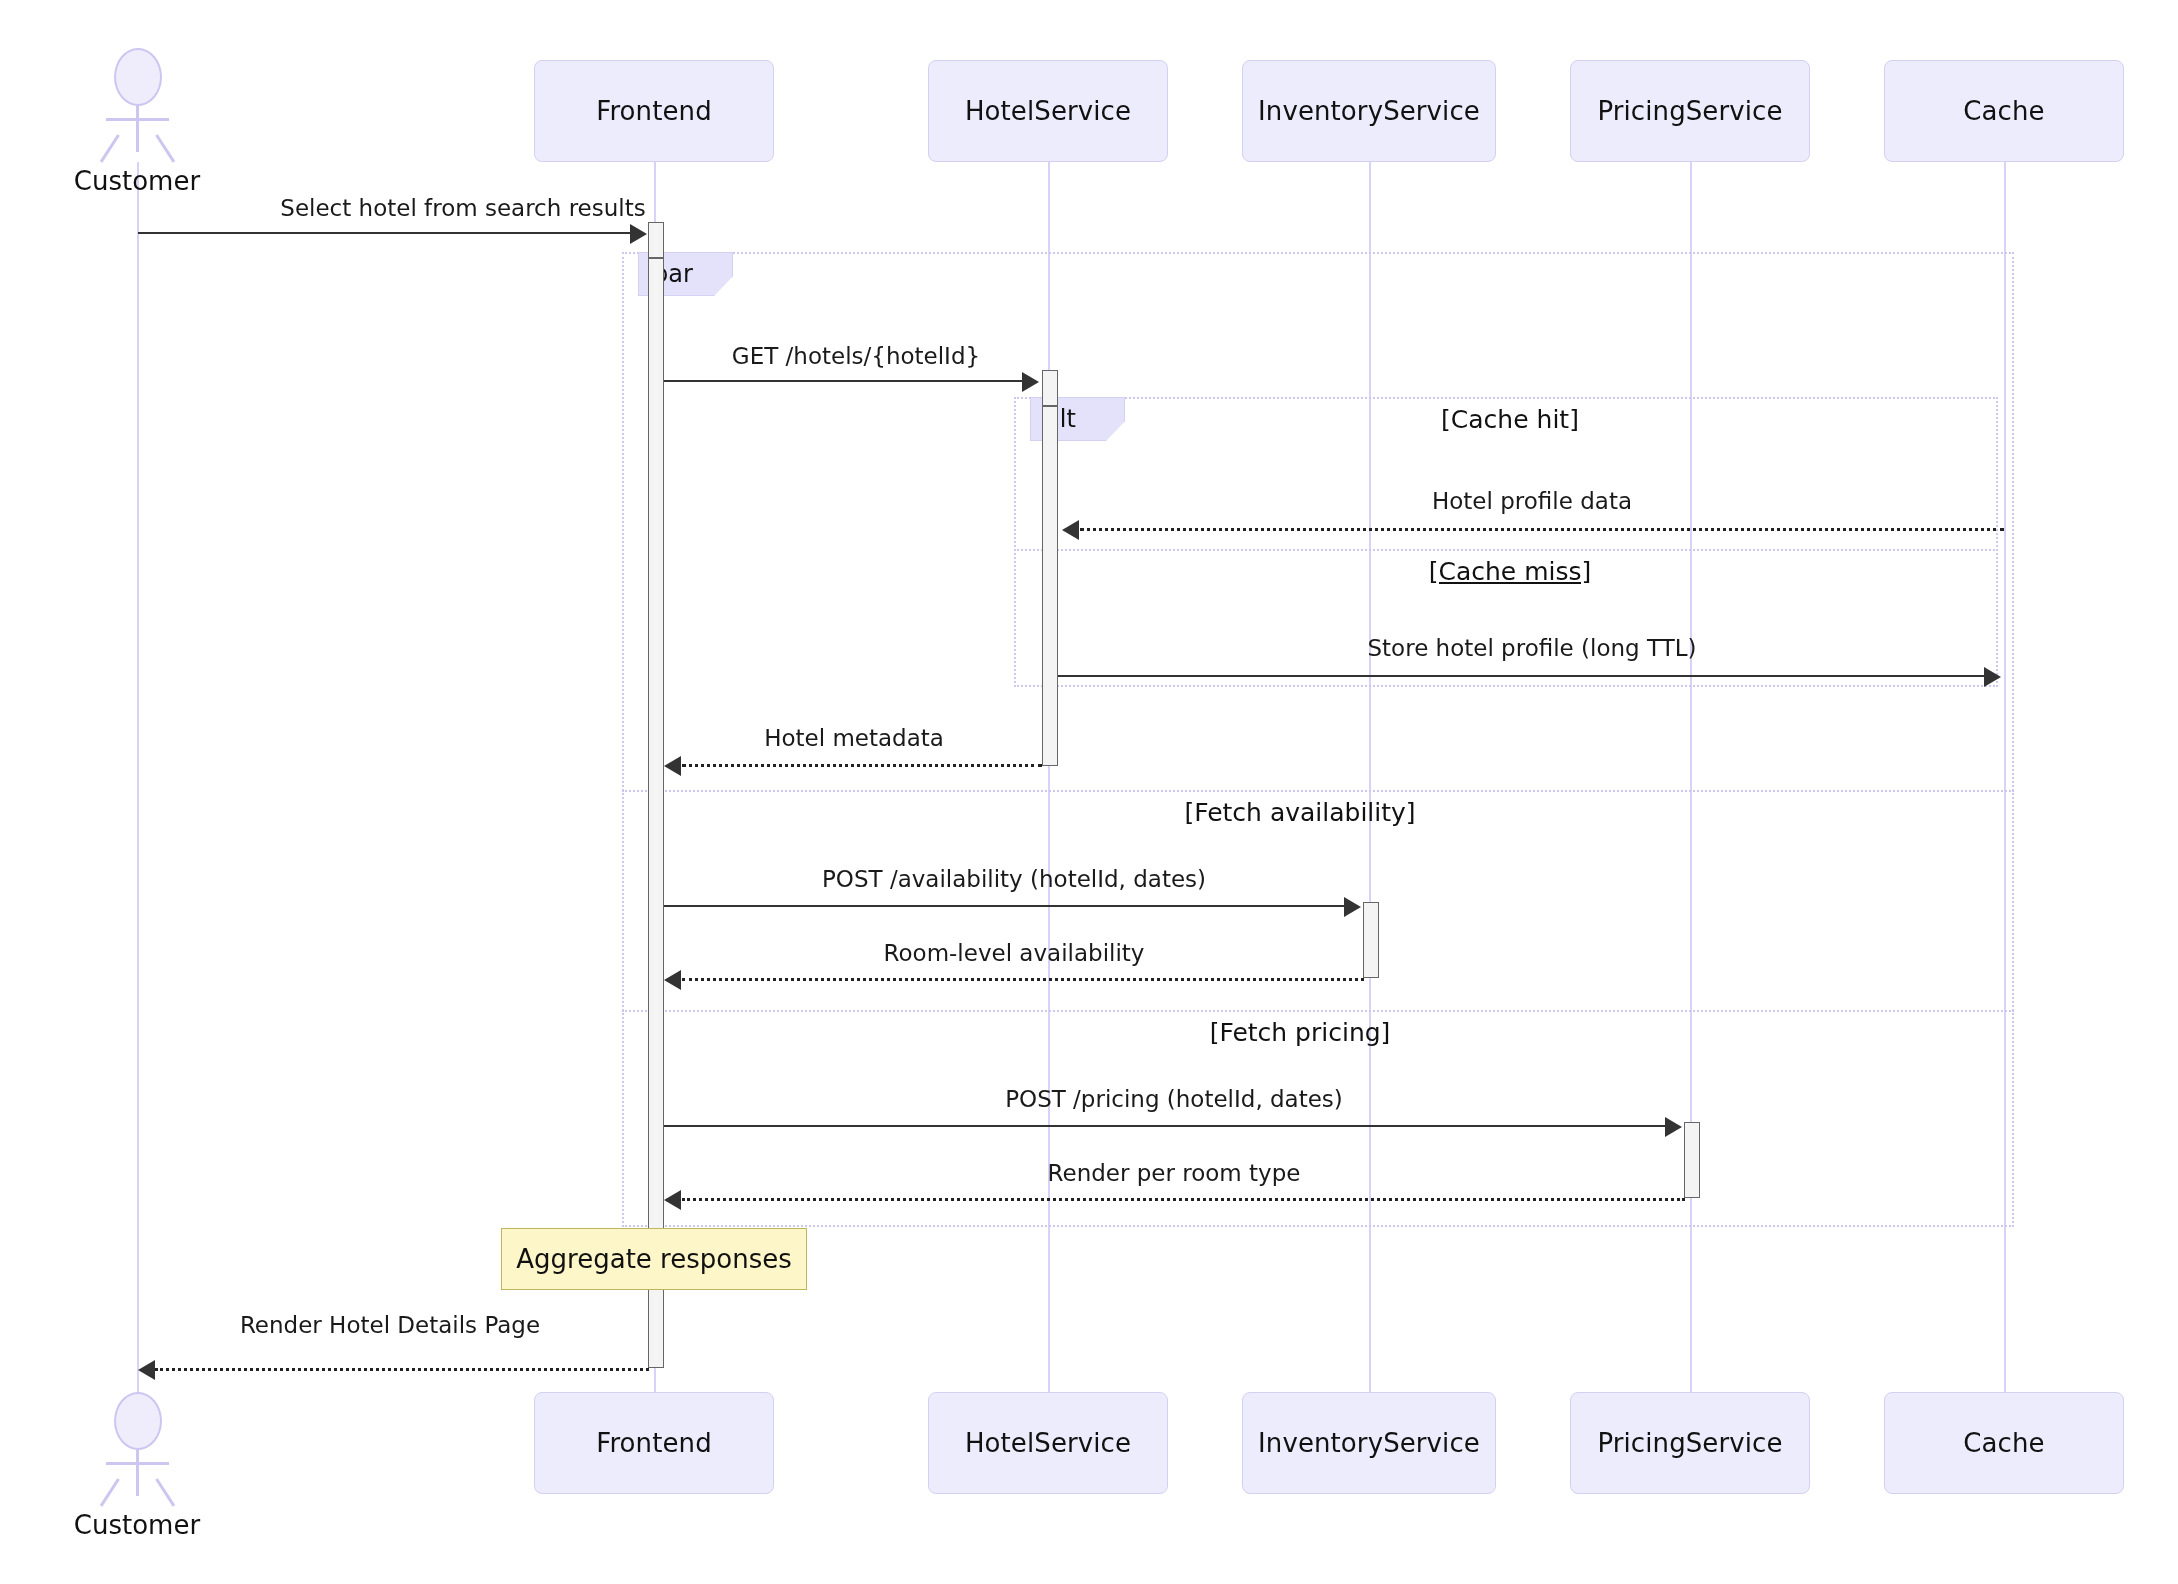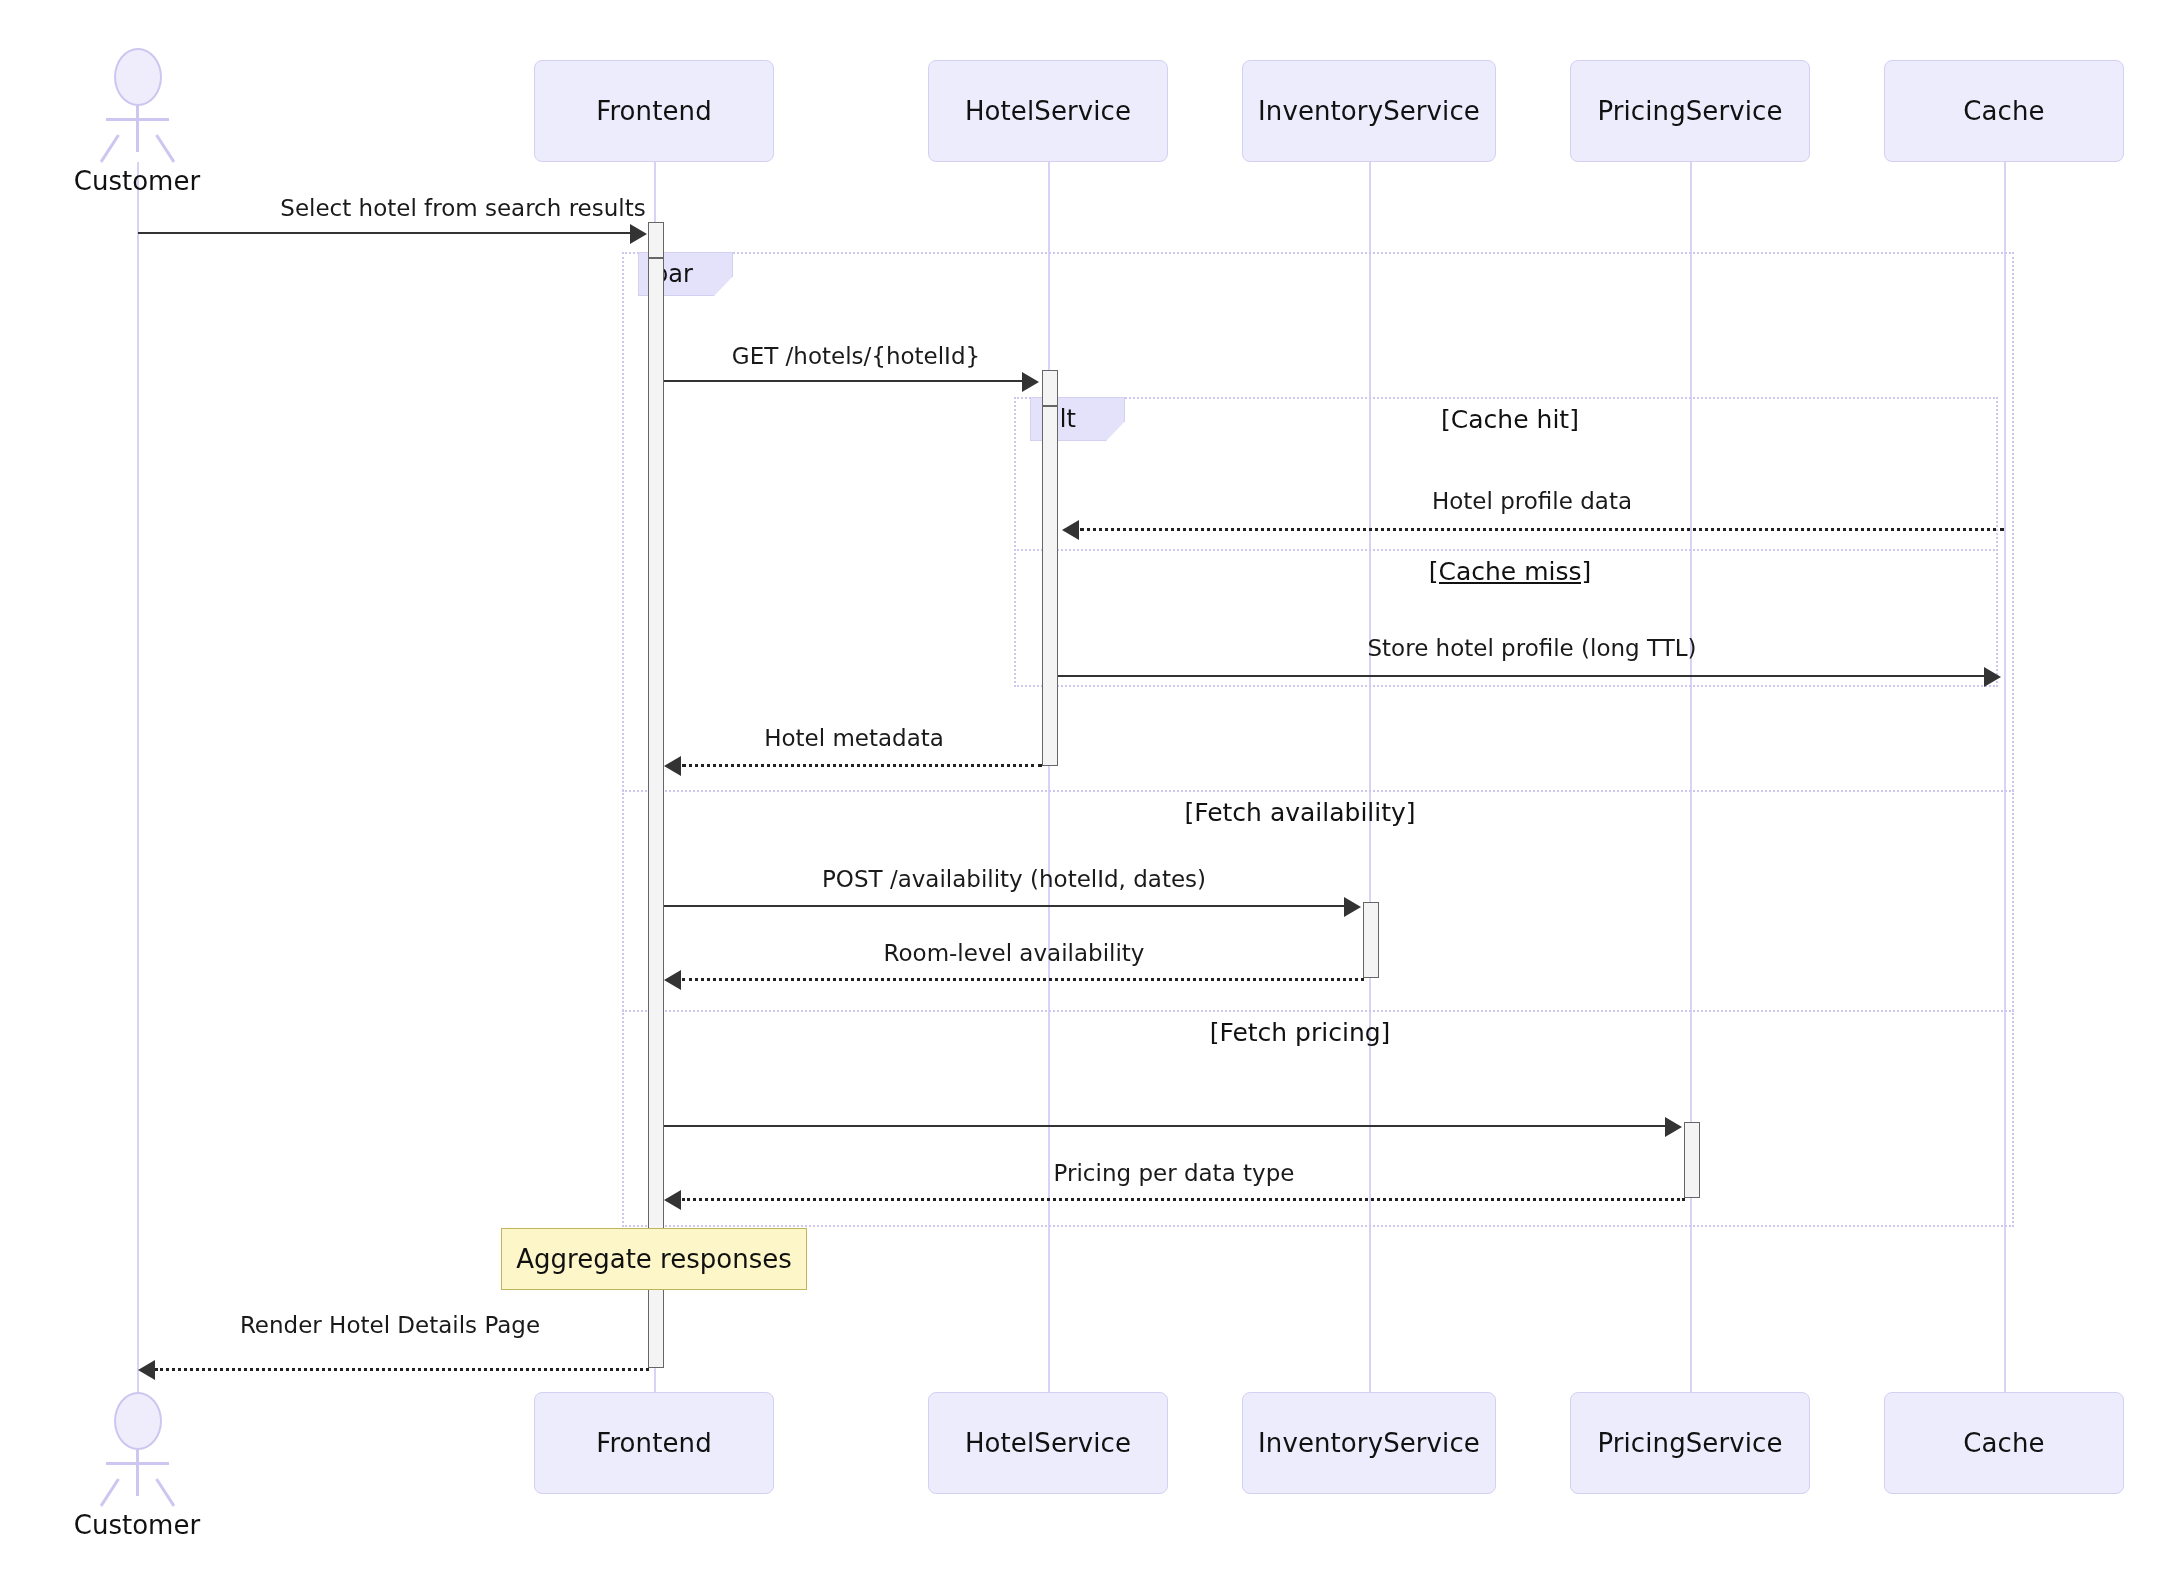--- a/index.html
+++ b/index.html
@@ -240,24 +240,25 @@
   <div class="arrow-l" style="left:664px; top:756px;"></div>
 
   <div class="msg-label" style="left:664px; top:866px; width:700px;">POST /availability (hotelId, dates)</div>
   <div class="msg-line" style="left:664px; top:905px; width:682px;"></div>
   <div class="arrow-r" style="left:1344px; top:897px;"></div>
 
   <div class="msg-label" style="left:664px; top:940px; width:700px;">Room-level availability</div>
   <div class="msg-line dashed" style="left:682px; top:978px; width:682px;"></div>
   <div class="arrow-l" style="left:664px; top:970px;"></div>
 
+  <div class="msg-label" style="left:664px; top:1086px; width:1020px;">POST /pricing (hotelId, dates)</div>
   <div class="msg-line" style="left:664px; top:1125px; width:1003px;"></div>
   <div class="arrow-r" style="left:1665px; top:1117px;"></div>
 
-  <div class="msg-label" style="left:664px; top:1160px; width:1020px;">Pricing per data type</div>
+  <div class="msg-label" style="left:664px; top:1160px; width:1020px;">Render per room type</div>
   <div class="msg-line dashed" style="left:682px; top:1198px; width:1003px;"></div>
   <div class="arrow-l" style="left:664px; top:1190px;"></div>
 
   <div class="note" style="left:501px; top:1228px; width:306px; height:62px;">
     <span>Aggregate responses</span>
   </div>
 
   <div class="msg-label" style="left:140px; top:1312px; width:500px;">Render Hotel Details Page</div>
   <div class="msg-line dashed" style="left:155px; top:1368px; width:494px;"></div>
   <div class="arrow-l" style="left:138px; top:1360px;"></div>

